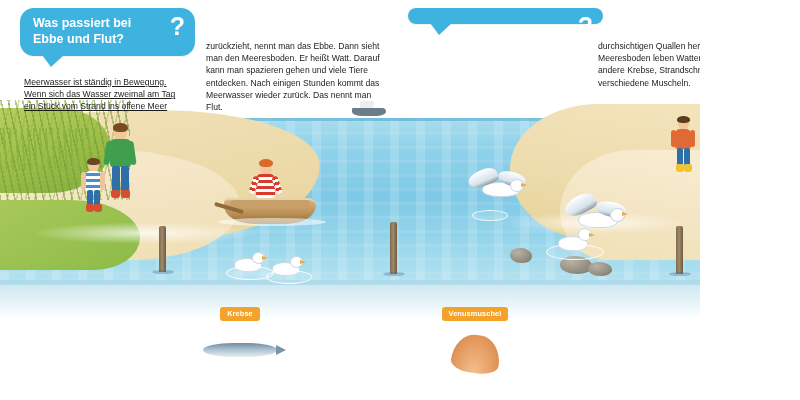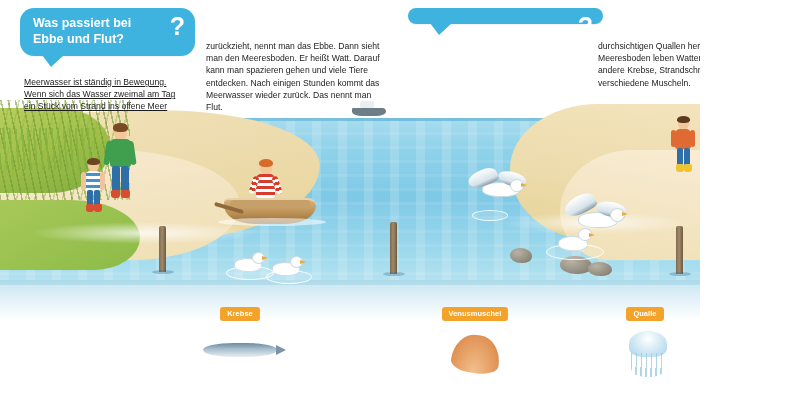--- a/index.html
+++ b/index.html
@@ -543,22 +543,15 @@
 
 
   <div class="specimen" style="left:429px; width:92px;">
     <span class="tag">Venusmuschel</span>
     <div class="art">
         <div class="scallop"></div>
       </div>
   </div>
 
 
-  <div class="specimen" style="left:609px; width:72px;">
-    <span class="tag">Qualle</span>
-    <div class="art">
-      <div class="jelly"></div>
-        <div class="jelly-tent"></div>
-    </div>
-  </div>
 
 
 </div>
 
 </body></html>

